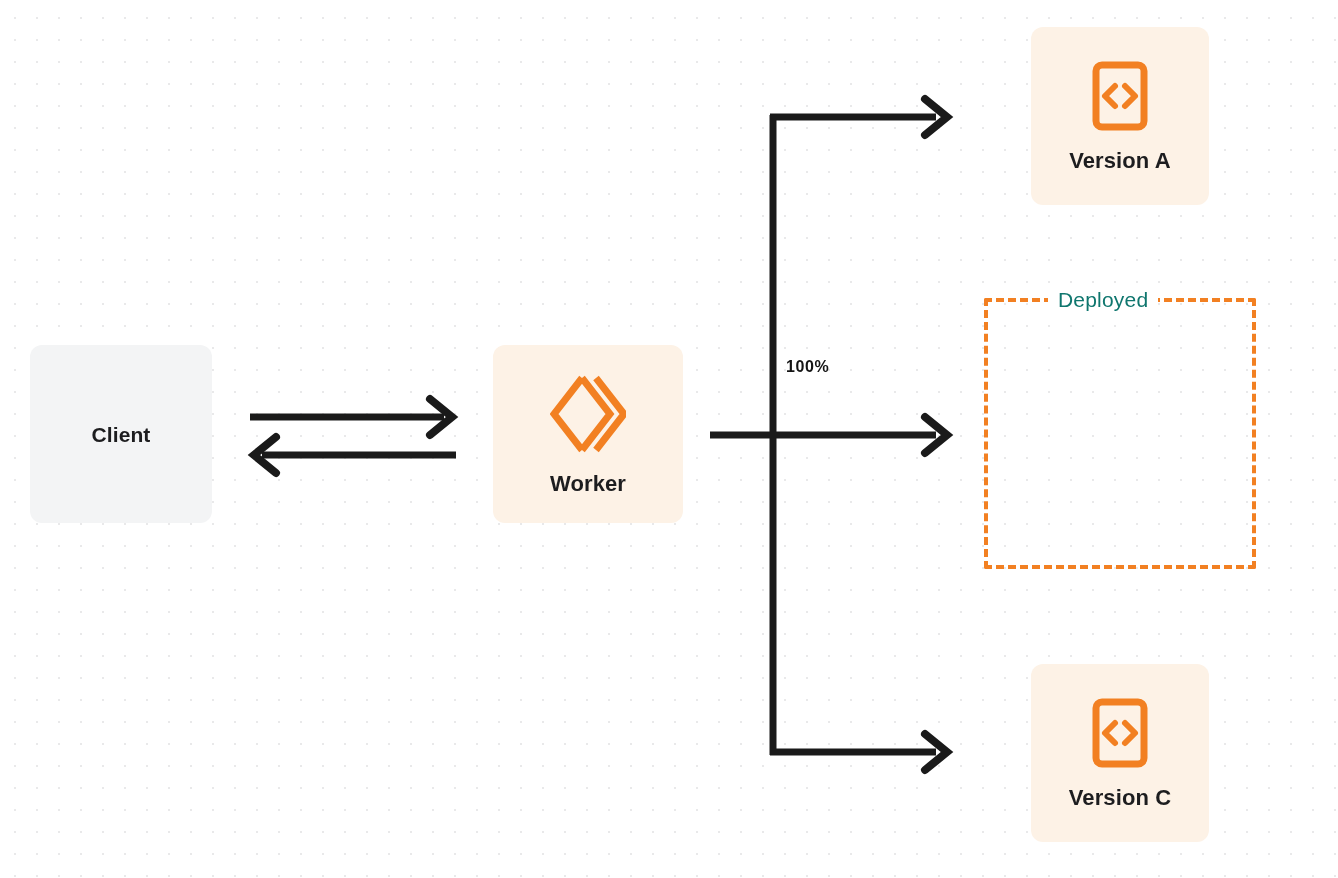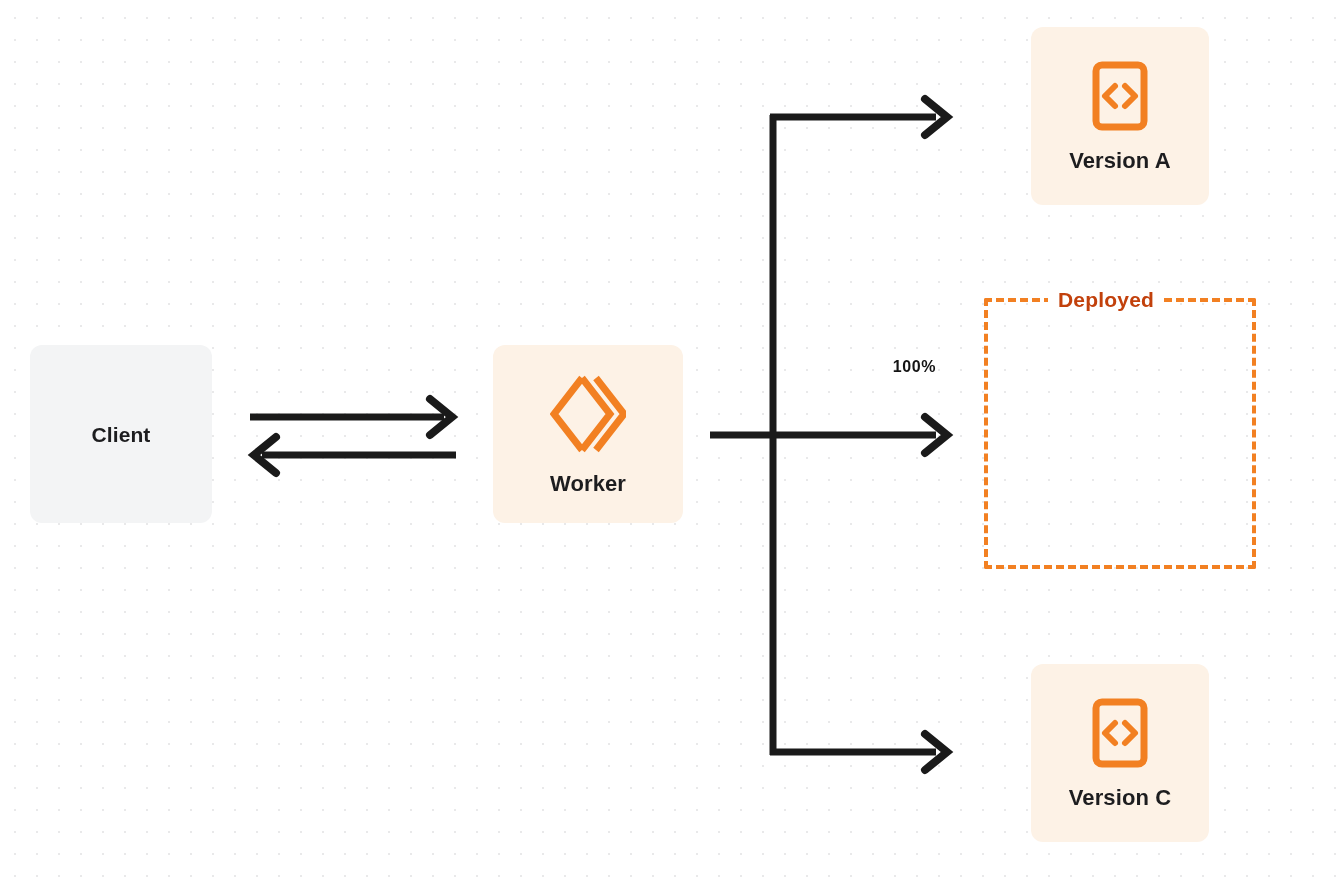--- a/index.html
+++ b/index.html
@@ -83,32 +83,32 @@
     box-sizing: border-box;
     border-radius: 2px;
   }
   .deployed-label {
     position: absolute;
     left: 1048px;
     top: 285px;
     padding: 0 10px;
     background: #ffffff;
     font-size: 21px;
-    font-weight: bold;
-    color: #c2410c;
+    font-weight: normal;
+    color: #0f766e;
     line-height: 30px;
     letter-spacing: 0.2px;
   }
 
   .traffic-label {
     position: absolute;
     left: 786px;
     top: 350px;
     width: 150px;
-    text-align: right;
+    text-align: left;
     font-size: 16px;
     font-weight: bold;
     color: #141414;
     line-height: 33px;
     letter-spacing: 0.6px;
   }
 
   svg.edges {
     position: absolute;
     left: 0;

